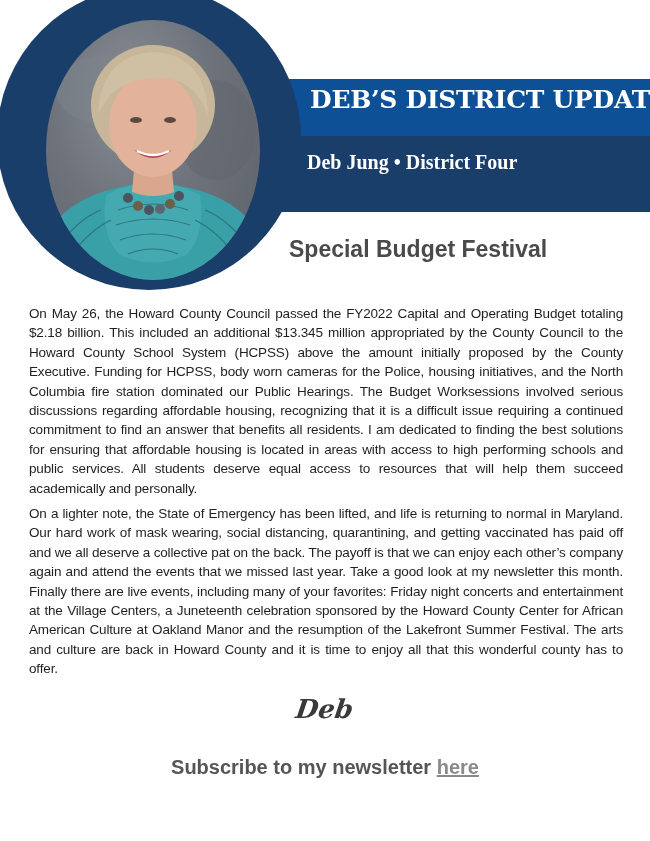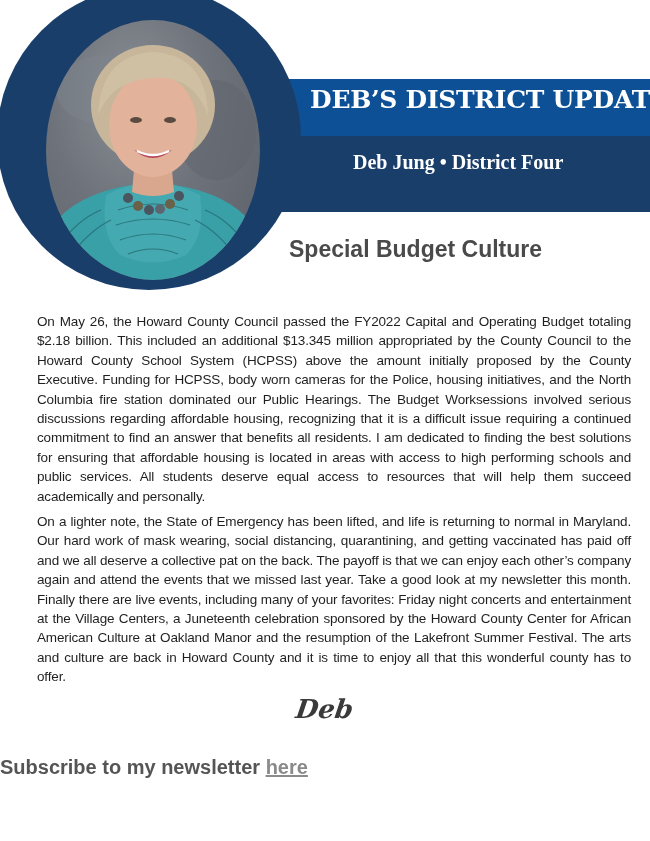--- a/index.html
+++ b/index.html
@@ -13,51 +13,51 @@
       background: #1a3e6a;
     }
     .banner-title {
       position: absolute; left: 310px; top: 82px; width: 340px;
       color: #ffffff; font-family: "DejaVu Serif", "Liberation Serif", serif; font-weight: bold;
       font-size: 25px; letter-spacing: -0.3px; white-space: nowrap; line-height: 36px;
     }
     .banner-subtitle {
       position: absolute; left: 307px; top: 148px;
       color: #ffffff; font-family: "Liberation Serif", serif; font-weight: bold;
-      font-size: 20px; white-space: nowrap; line-height: 28px; margin-left: 46px;
+      font-size: 20px; white-space: nowrap; line-height: 28px;
     }
     .circle {
       position: absolute; left: -3px; top: -14px; width: 304px; height: 304px;
       border-radius: 50%; background: #1a3e6a;
     }
     .photo {
       position: absolute; left: 46px; top: 20px; width: 214px; height: 260px;
       border-radius: 50%; overflow: hidden;
       background: radial-gradient(ellipse at 40% 30%, #8a8f96 0%, #6e737b 45%, #5b6068 100%);
     }
     .photo svg { display: block; }
     .edition-title {
       position: absolute; left: 289px; top: 233px;
       font-family: "Liberation Sans", sans-serif; font-weight: bold; font-size: 23px;
       color: #4a4a4a; white-space: nowrap; line-height: 32px;
     }
     .body-text {
       position: absolute; left: 29px; width: 594px;
       font-family: "Liberation Sans", sans-serif; font-size: 13.5px; line-height: 19.4px;
-      color: #1f1f1f; text-align: justify; margin: 8px; letter-spacing: -0.15px;
+      color: #1f1f1f; text-align: justify; margin: 0; letter-spacing: -0.15px;
     }
     .p1 { top: 304px; }
     .p2 { top: 504px; }
     .signature {
       position: absolute; left: 296px; top: 692px;
       font-family: "DejaVu Serif", serif; font-style: italic; font-weight: bold;
       font-size: 26px; color: #3a3a3a; transform: skewX(-8deg); line-height: 34px;
     }
     .subscribe {
-      position: absolute; left: 0; top: 752px; width: 650px; text-align: left;
+      position: absolute; left: 0; top: 752px; width: 650px; text-align: center;
       font-family: "Liberation Sans", sans-serif; font-weight: bold; font-size: 20px;
       color: #555555; line-height: 30px;
     }
     .subscribe a { color: #8a8a8a; text-decoration: underline; cursor: pointer; }
   </style>
 </head>
 <body>
 
 <div class="banner-top"></div>
 <div class="banner-bottom"></div>
@@ -103,21 +103,21 @@
     <ellipse cx="124" cy="100" rx="6" ry="3" fill="#5b4a42"></ellipse>
 
     <path d="M88 130 Q107 146 126 130 Q107 138 88 130 Z" fill="#b4455a"></path>
     <path d="M91 131 Q107 139 123 131" stroke="#ffffff" stroke-width="2.5" fill="none"></path>
   </svg>
 </div>
 
 <div class="banner-title">DEB’S DISTRICT UPDATE</div>
 <div class="banner-subtitle">Deb Jung • District Four</div>
 
-<div class="edition-title">Special Budget Culture</div>
+<div class="edition-title">Special Budget Festival</div>
 
 <p class="body-text p1">On May 26, the Howard County Council passed the FY2022 Capital and Operating Budget totaling $2.18 billion. This included an additional $13.345 million appropriated by the County Council to the Howard County School System (HCPSS) above the amount initially proposed by the County Executive. Funding for HCPSS, body worn cameras for the Police, housing initiatives, and the North Columbia fire station dominated our Public Hearings. The Budget Worksessions involved serious discussions regarding affordable housing, recognizing that it is a difficult issue requiring a continued commitment to find an answer that benefits all residents. I am dedicated to finding the best solutions for ensuring that affordable housing is located in areas with access to high performing schools and public services. All students deserve equal access to resources that will help them succeed academically and personally.</p>
 <p class="body-text p2">On a lighter note, the State of Emergency has been lifted, and life is returning to normal in Maryland. Our hard work of mask wearing, social distancing, quarantining, and getting vaccinated has paid off and we all deserve a collective pat on the back. The payoff is that we can enjoy each other’s company again and attend the events that we missed last year. Take a good look at my newsletter this month. Finally there are live events, including many of your favorites: Friday night concerts and entertainment at the Village Centers, a  Juneteenth celebration sponsored by the Howard County Center for African American Culture at Oakland Manor and the resumption of the Lakefront Summer Festival. The arts and culture are back in Howard County and it is time to enjoy all that this wonderful county has to offer.</p>
 
 <div class="signature">Deb</div>
 
 <div class="subscribe">
   <span>Subscribe to my newsletter </span><a>here</a>
 </div>
 

